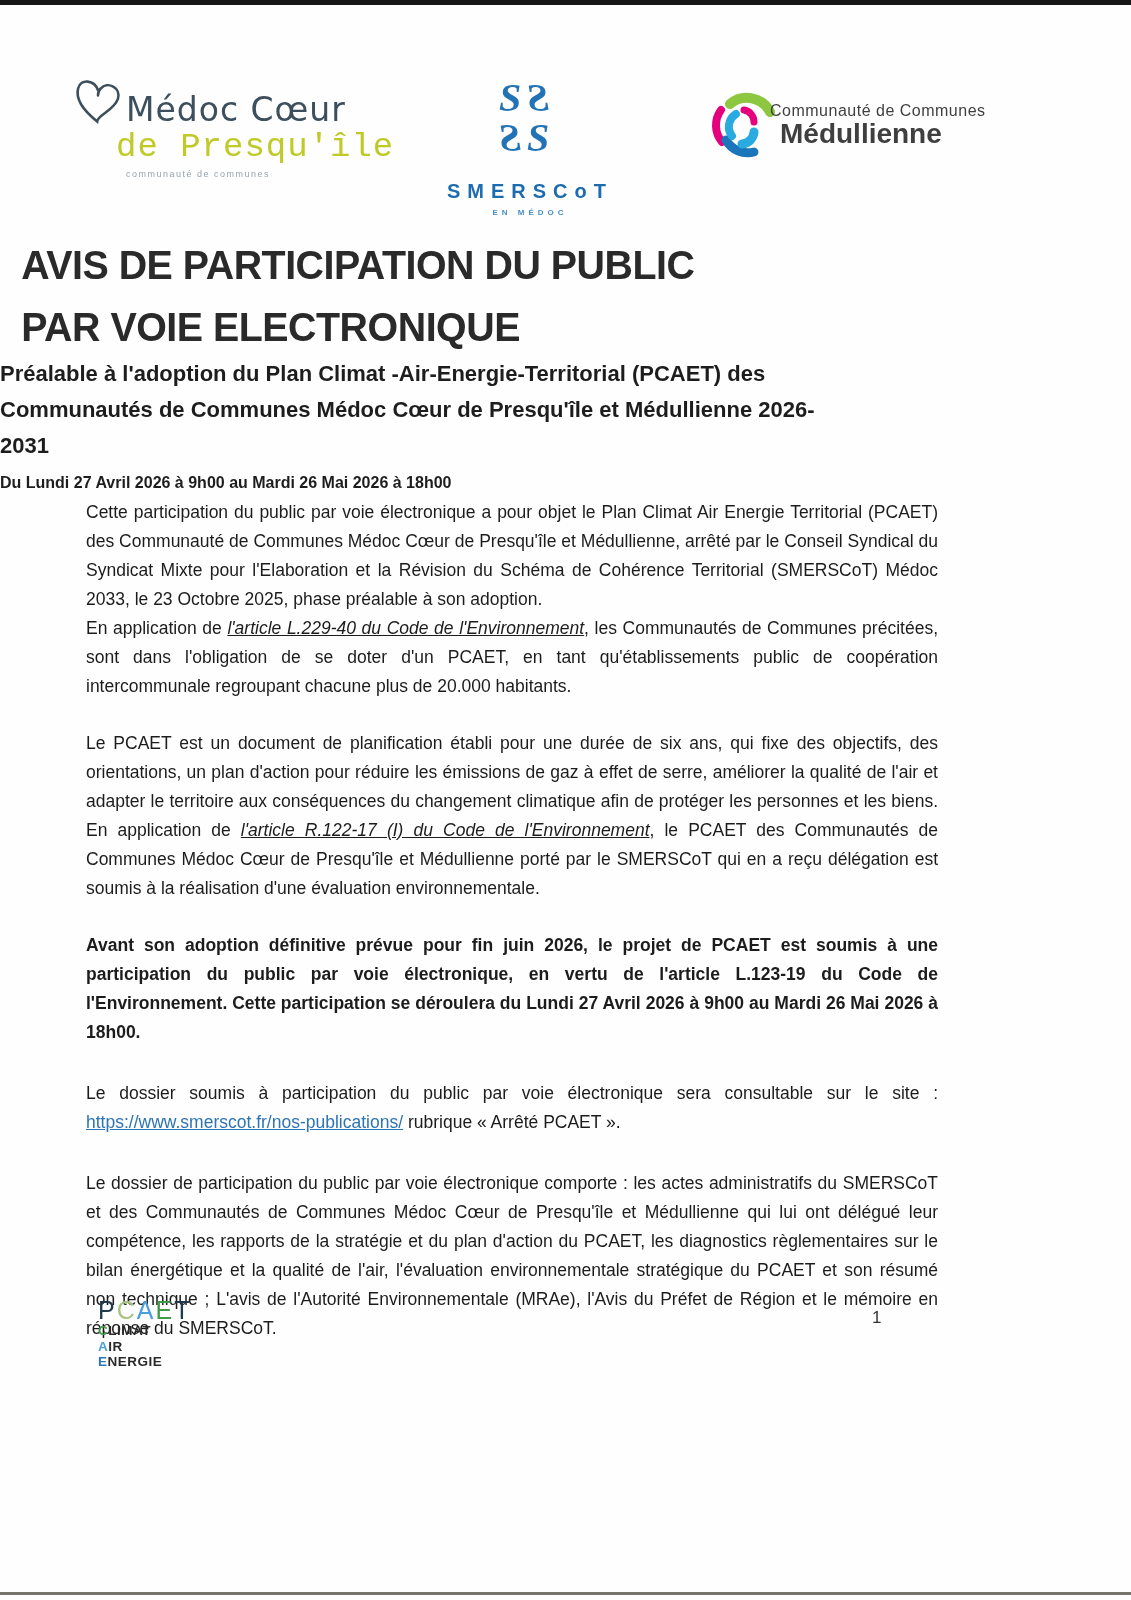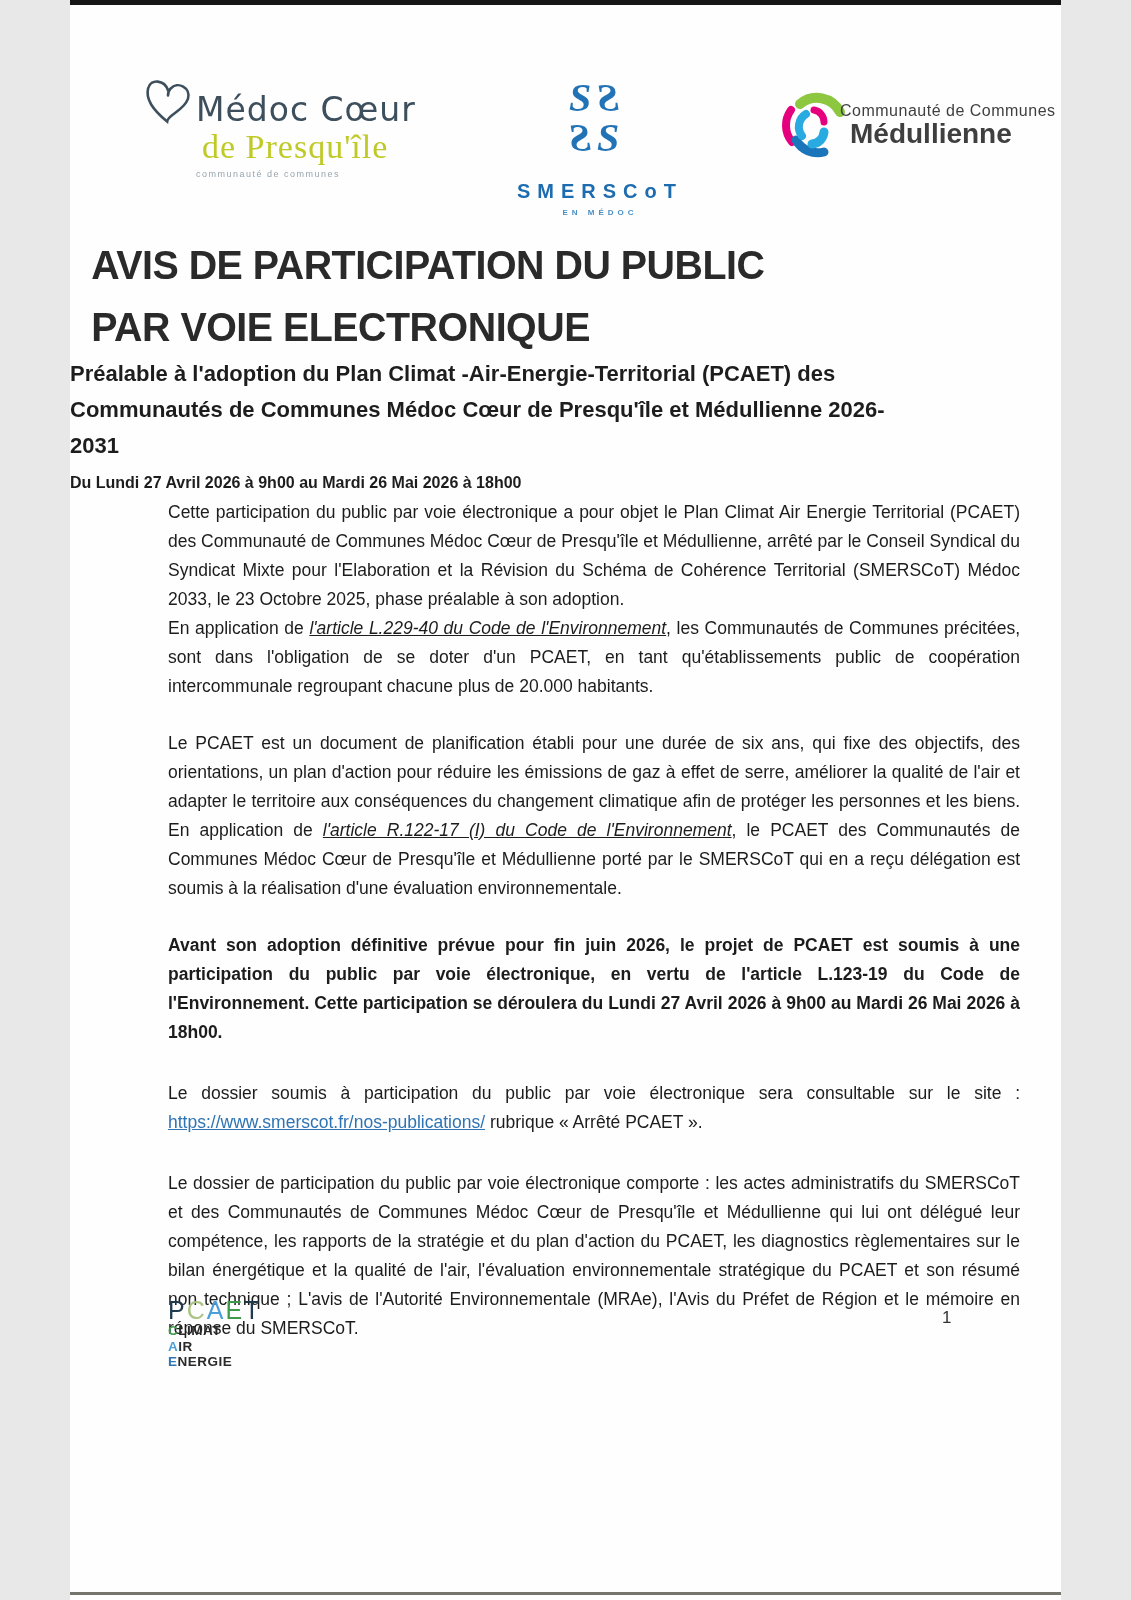--- a/index.html
+++ b/index.html
@@ -1,33 +1,33 @@
 <!DOCTYPE html>
 <html><head>
 <meta charset="utf-8">
 <style>
   html, body { margin: 0; padding: 0; background: #e8e8e8; }
   .page {
     position: relative;
-    width: 991px; height: 1600px;
+    width: 1131px; height: 1600px;
     margin: 0 auto;
     background: #fefefe;
     overflow: hidden;
     font-family: "Liberation Sans", sans-serif;
     color: #1f1f1f;
   }
   .scan-edge-top { position: absolute; top: 0; left: 0; width: 100%; height: 5px; background: #161616; }
   .scan-edge-bottom { position: absolute; top: 1592px; left: 0; width: 100%; height: 3px; background: #75756d; }
 
   
   .medoc-logo { position: absolute; left: 72px; top: 76px; }
   .medoc-row1 { display: flex; align-items: flex-start; }
   .medoc-heart { width: 52px; height: 58px; margin-right: 2px; }
   .medoc-line1 { font-family: "DejaVu Sans", sans-serif; font-size: 33px; letter-spacing: 1px; color: #3d4f5c; margin-top: 14px; }
-  .medoc-line2 { font-family: Liberation Serif, serif; font-size: 34px; letter-spacing: 1px; color: #bfca26; margin: -6px 0 0 60px; }
+  .medoc-line2 { font-family: Liberation Mono, monospace; font-size: 34px; letter-spacing: 1px; color: #bfca26; margin: -6px 0 0 44px; }
   .medoc-tagline { font-size: 9px; letter-spacing: 1.5px; color: #97a5ae; margin: 3px 0 0 54px; }
 
   .smerscot-logo { position: absolute; left: 440px; top: 82px; width: 180px; text-align: center; }
   .smerscot-emblem { position: relative; width: 74px; height: 86px; margin: 0 auto; }
   .smerscot-emblem span {
     position: absolute; font-family: "Liberation Serif", serif; font-style: italic;
     font-weight: 700; font-size: 40px; color: #2273b5; line-height: 1;
   }
   .emb-s1 { left: 6px;  top: -4px; }
   .emb-s2 { left: 34px; top: -4px; transform: scaleX(-1); }
@@ -43,21 +43,21 @@
   .medullienne-line2 { font-size: 28px; font-weight: 700; color: #3f3f3f; margin-top: -2px; margin-left: 10px; }
 
   
   .doc-title { position: absolute; left: 0; top: 234px; width: 1060px; text-align: left; color: #2a2a2a; }
   .doc-title .t-line { font-size: 41px; font-weight: 800; letter-spacing: -0.5px; line-height: 62px; transform: scaleX(0.96); }
   .doc-subtitle { position: absolute; left: 0; top: 356px; width: 1060px; color: #1d1d1d; }
   .doc-subtitle .s-line { font-size: 22px; font-weight: 600; line-height: 36px; }
   .doc-subtitle .s-date { font-size: 16px; font-weight: 700; line-height: 38px; }
 
   
-  .body-text { position: absolute; left: 98px; top: 498px; width: 852px; font-size: 17.5px; line-height: 29px; color: #1c1c1c; }
+  .body-text { position: absolute; left: 86px; top: 498px; width: 852px; font-size: 17.5px; line-height: 29px; color: #1c1c1c; }
   .body-text p { margin: 0; text-align: justify; }
   .gap-sm { margin-top: 28px !important; }
   .gap-md { margin-top: 32px !important; }
   .bold-par { font-weight: 700; }
   .article-ref { font-style: italic; text-decoration: underline; }
   .doc-link { color: #2e74b5; text-decoration: underline; cursor: pointer; }
 
   
   .pcaet-logo { position: absolute; left: 98px; top: 1297px; }
   .pcaet-word { font-size: 25px; font-weight: 400; letter-spacing: 2px; line-height: 26px; }

